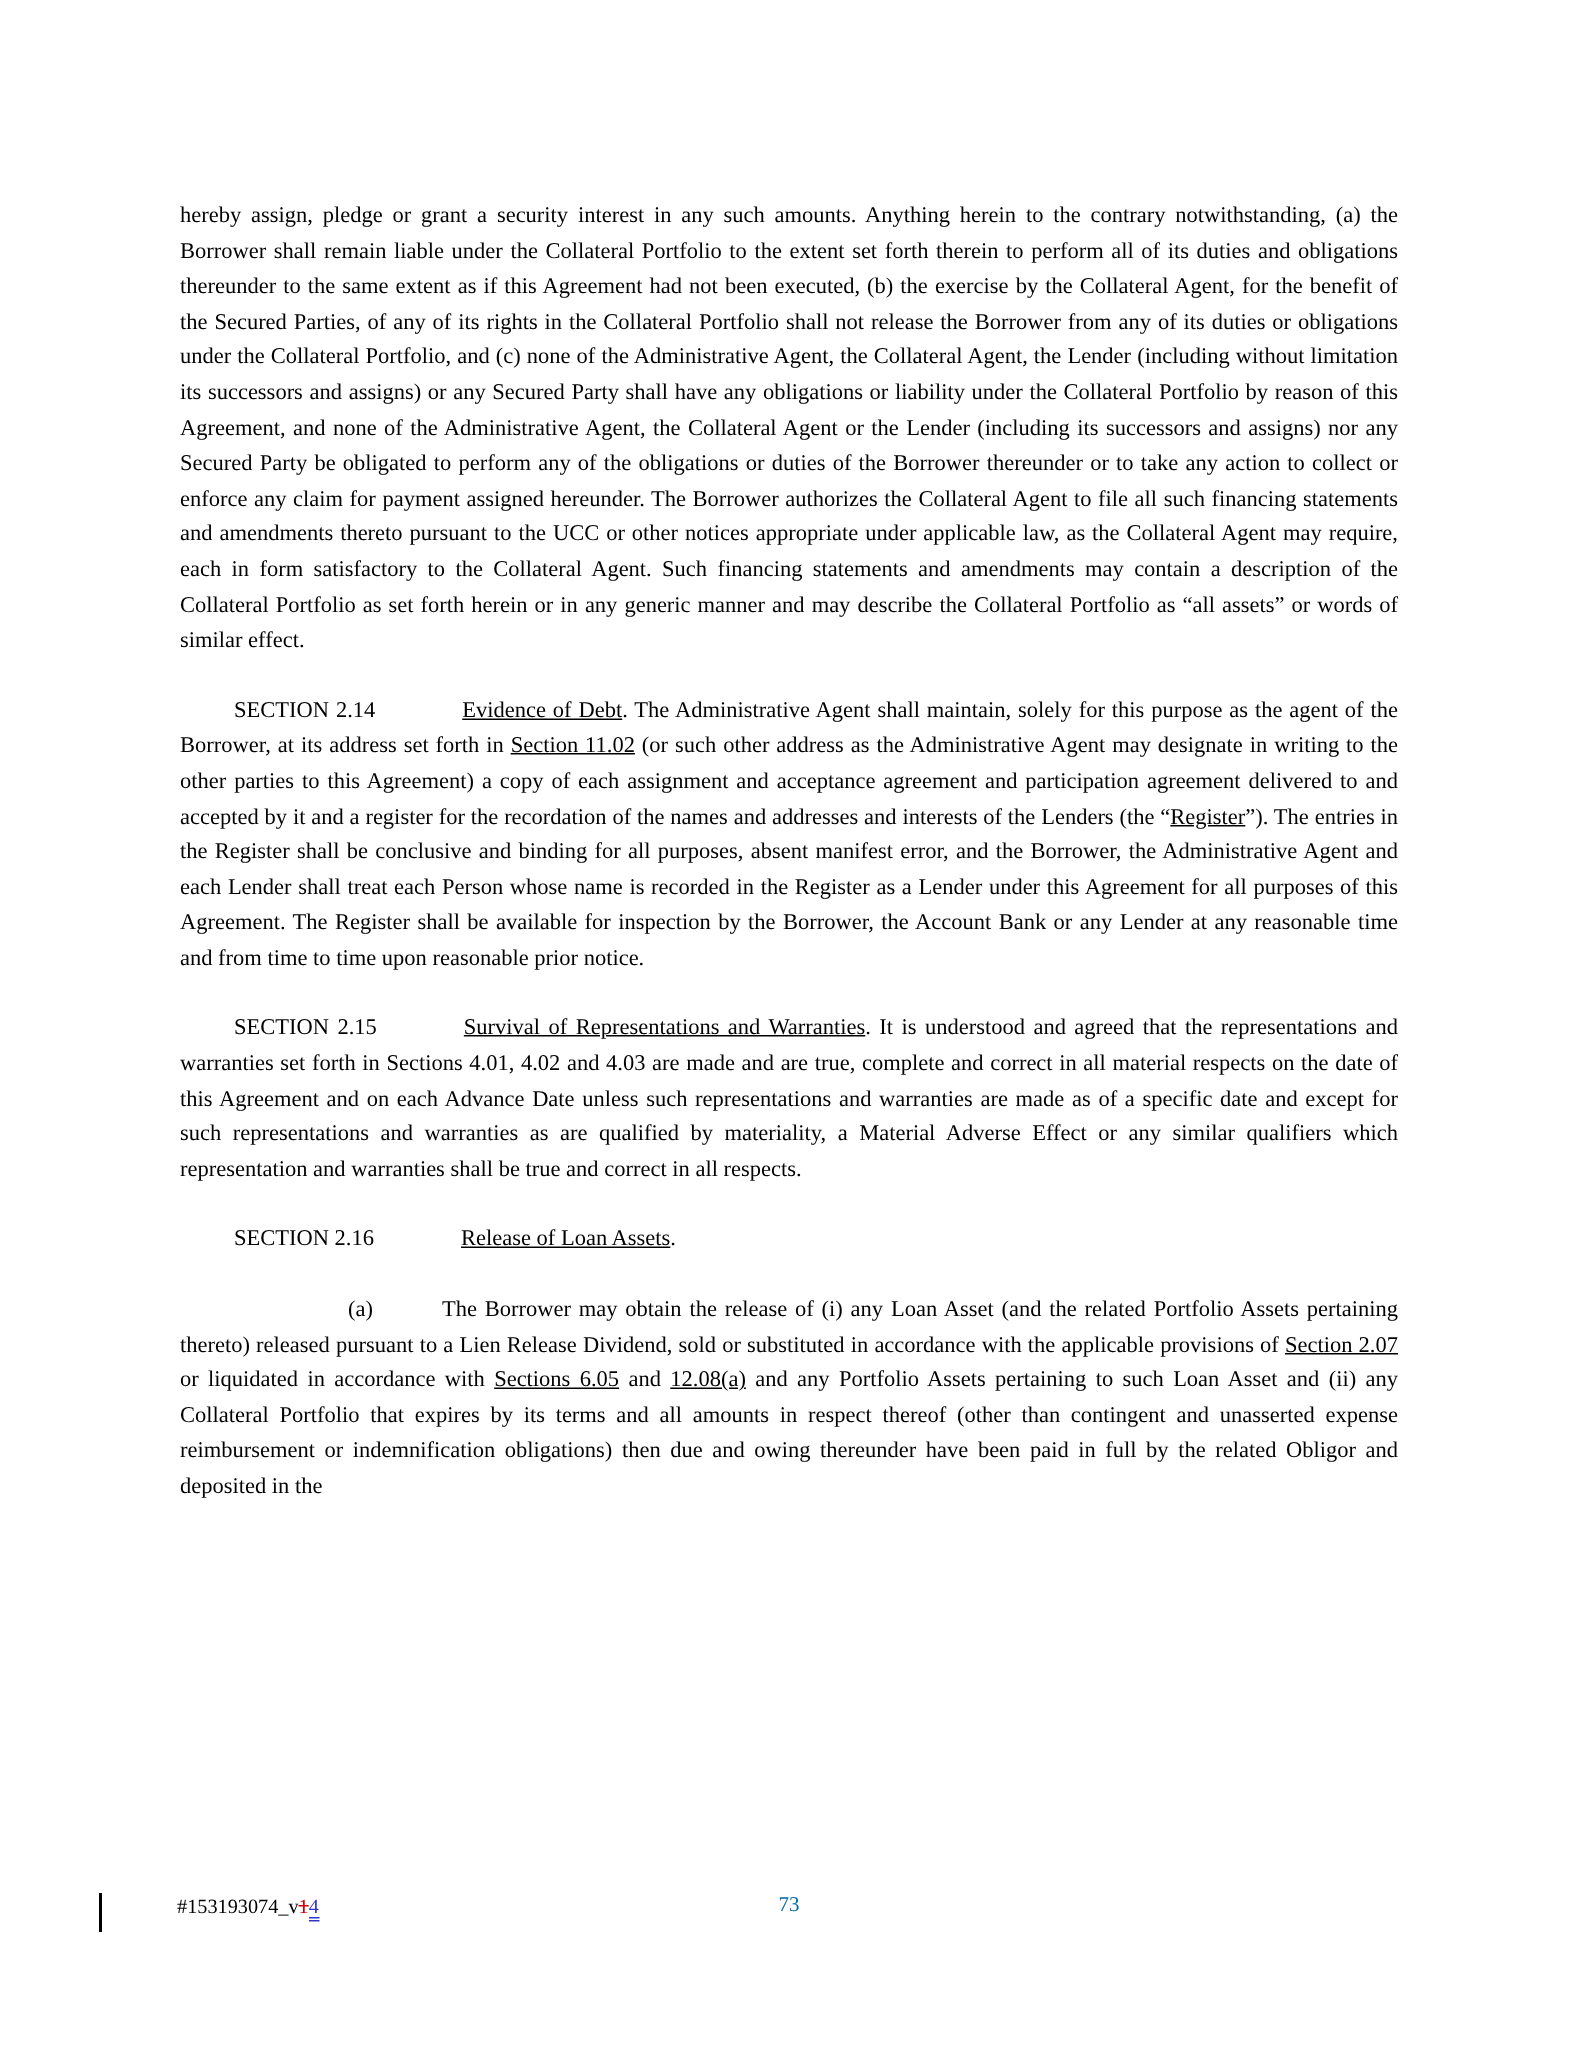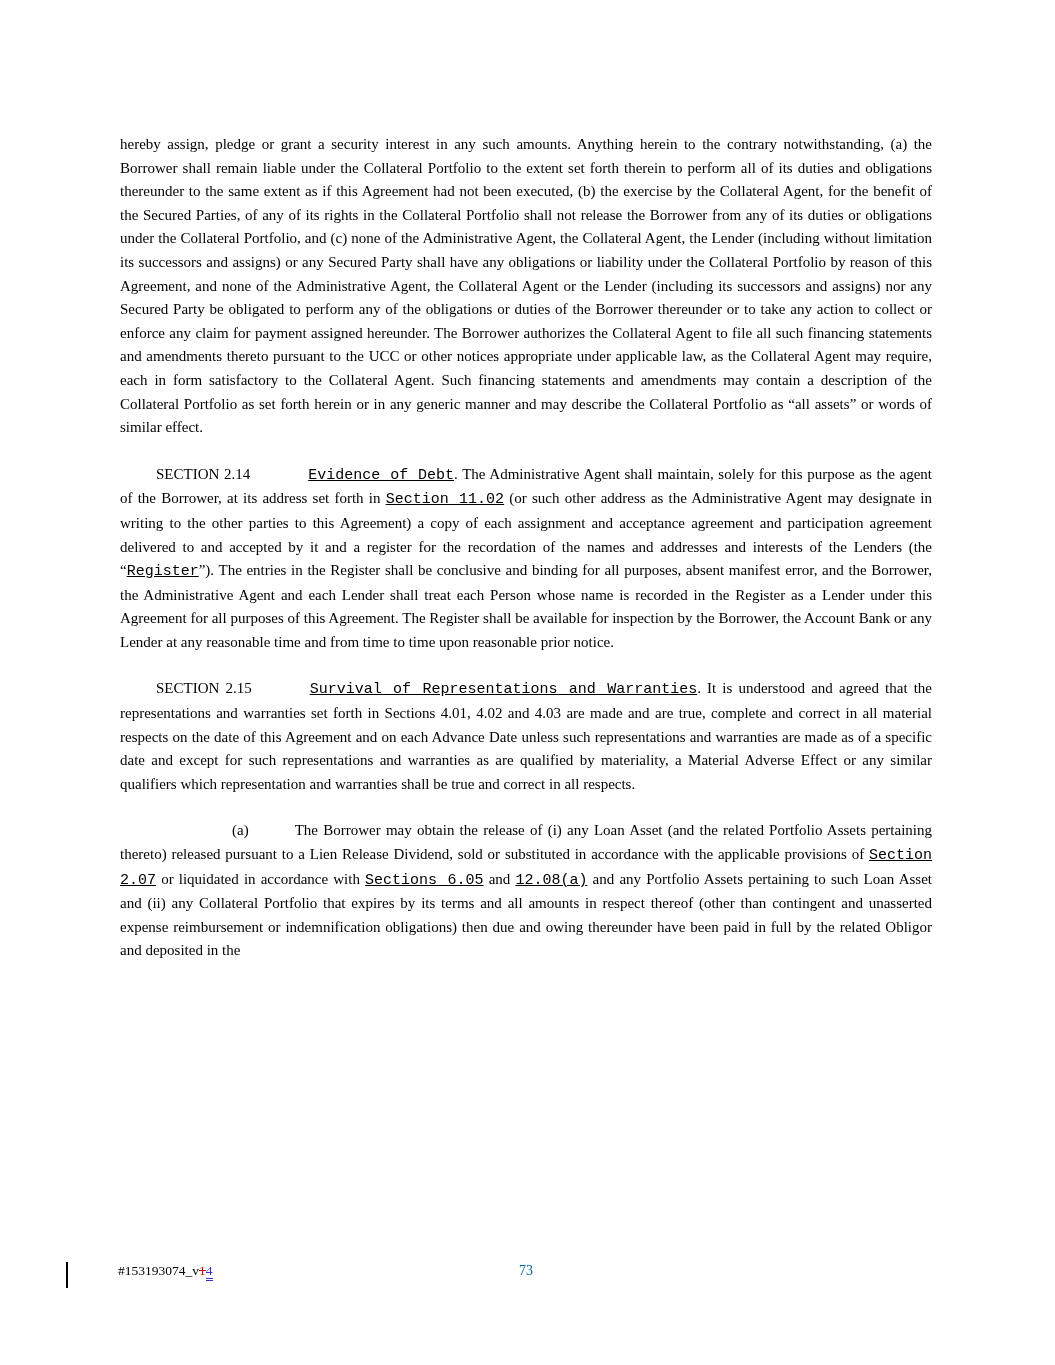--- a/index.html
+++ b/index.html
@@ -26,21 +26,21 @@
     text-align: justify;
     color: #000000;
     margin-top: 14px;
   }
   .para {
     margin: 0 0 23px 0;
   }
   .para:last-child { margin-bottom: 0; }
   .indent-section { text-indent: 36px; }
   .indent-sub     { text-indent: 112px; }
-  .u { text-decoration: underline; font-family: Liberation Mono, monospace; }
+  .u { text-decoration: underline; }
   .tab-section {
     display: inline-block;
     width: 58px;
   }
   .tab-sub {
     display: inline-block;
     width: 46px;
   }
   .footer-docid {
     position: absolute;
@@ -82,20 +82,21 @@
 <div class="page">
 
   <div class="content">
 
     <p class="para"><span>hereby assign, pledge or grant a security interest in any such amounts.  Anything herein to the contrary notwithstanding, (a) the Borrower shall remain liable under the Collateral Portfolio to the extent set forth therein to perform all of its duties and obligations thereunder to the same extent as if this Agreement had not been executed, (b) the exercise by the Collateral Agent, for the benefit of the Secured Parties, of any of its rights in the Collateral Portfolio shall not release the Borrower from any of its duties or obligations under the Collateral Portfolio, and (c) none of the Administrative Agent, the Collateral Agent, the Lender (including without limitation its successors and assigns) or any Secured Party shall have any obligations or liability under the Collateral Portfolio by reason of this Agreement, and none of the Administrative Agent, the Collateral Agent or the Lender (including its successors and assigns) nor any Secured Party be obligated to perform any of the obligations or duties of the Borrower thereunder or to take any action to collect or enforce any claim for payment assigned hereunder.  The Borrower authorizes the Collateral Agent to file all such financing statements and amendments thereto pursuant to the UCC or other notices appropriate under applicable law, as the Collateral Agent may require, each in form satisfactory to the Collateral Agent.  Such financing statements and amendments may contain a description of the Collateral Portfolio as set forth herein or in any generic manner and may describe the Collateral Portfolio as “all assets” or words of similar effect.</span></p>
 
     <p class="para indent-section"><span>SECTION 2.14</span><span class="tab-section"></span><span class="u">Evidence of Debt</span><span>.  The Administrative Agent shall maintain, solely for this purpose as the agent of the Borrower, at its address set forth in </span><span class="u">Section 11.02</span><span> (or such other address as the Administrative Agent may designate in writing to the other parties to this Agreement) a copy of each assignment and acceptance agreement and participation agreement delivered to and accepted by it and a register for the recordation of the names and addresses and interests of the Lenders (the “</span><span class="u">Register</span><span>”).  The entries in the Register shall be conclusive and binding for all purposes, absent manifest error, and the Borrower, the Administrative Agent and each Lender shall treat each Person whose name is recorded in the Register as a Lender under this Agreement for all purposes of this Agreement.  The Register shall be available for inspection by the Borrower, the Account Bank or any Lender at any reasonable time and from time to time upon reasonable prior notice.</span></p>
 
     <p class="para indent-section"><span>SECTION 2.15</span><span class="tab-section"></span><span class="u">Survival of Representations and Warranties</span><span>.  It is understood and agreed that the representations and warranties set forth in Sections 4.01, 4.02 and 4.03 are made and are true, complete and correct in all material respects on the date of this Agreement and on each Advance Date unless such representations and warranties are made as of a specific date and except for such representations and warranties as are qualified by materiality, a Material Adverse Effect or any similar qualifiers which representation and warranties shall be true and correct in all respects.</span></p>
 
+    <p class="para indent-section"><span>SECTION 2.16</span><span class="tab-section"></span><span class="u">Release of Loan Assets</span><span>.</span></p>
 
     <p class="para indent-sub"><span>(a)</span><span class="tab-sub"></span><span>The Borrower may obtain the release of (i) any Loan Asset (and the related Portfolio Assets pertaining thereto) released pursuant to a Lien Release Dividend, sold or substituted in accordance with the applicable provisions of </span><span class="u">Section 2.07</span><span> or liquidated in accordance with </span><span class="u">Sections 6.05</span><span> and </span><span class="u">12.08(a)</span><span> and any Portfolio Assets pertaining to such Loan Asset and (ii) any Collateral Portfolio that expires by its terms and all amounts in respect thereof (other than contingent and unasserted expense reimbursement or indemnification obligations) then due and owing thereunder have been paid in full by the related Obligor and deposited in the</span></p>
 
   </div>
 
   <div class="change-bar"></div>
 
   <div class="footer-docid"><span>#153193074_v</span><span class="deleted-char">1</span><span class="inserted-char">4</span></div>
 
   <div class="footer-page">73</div>

